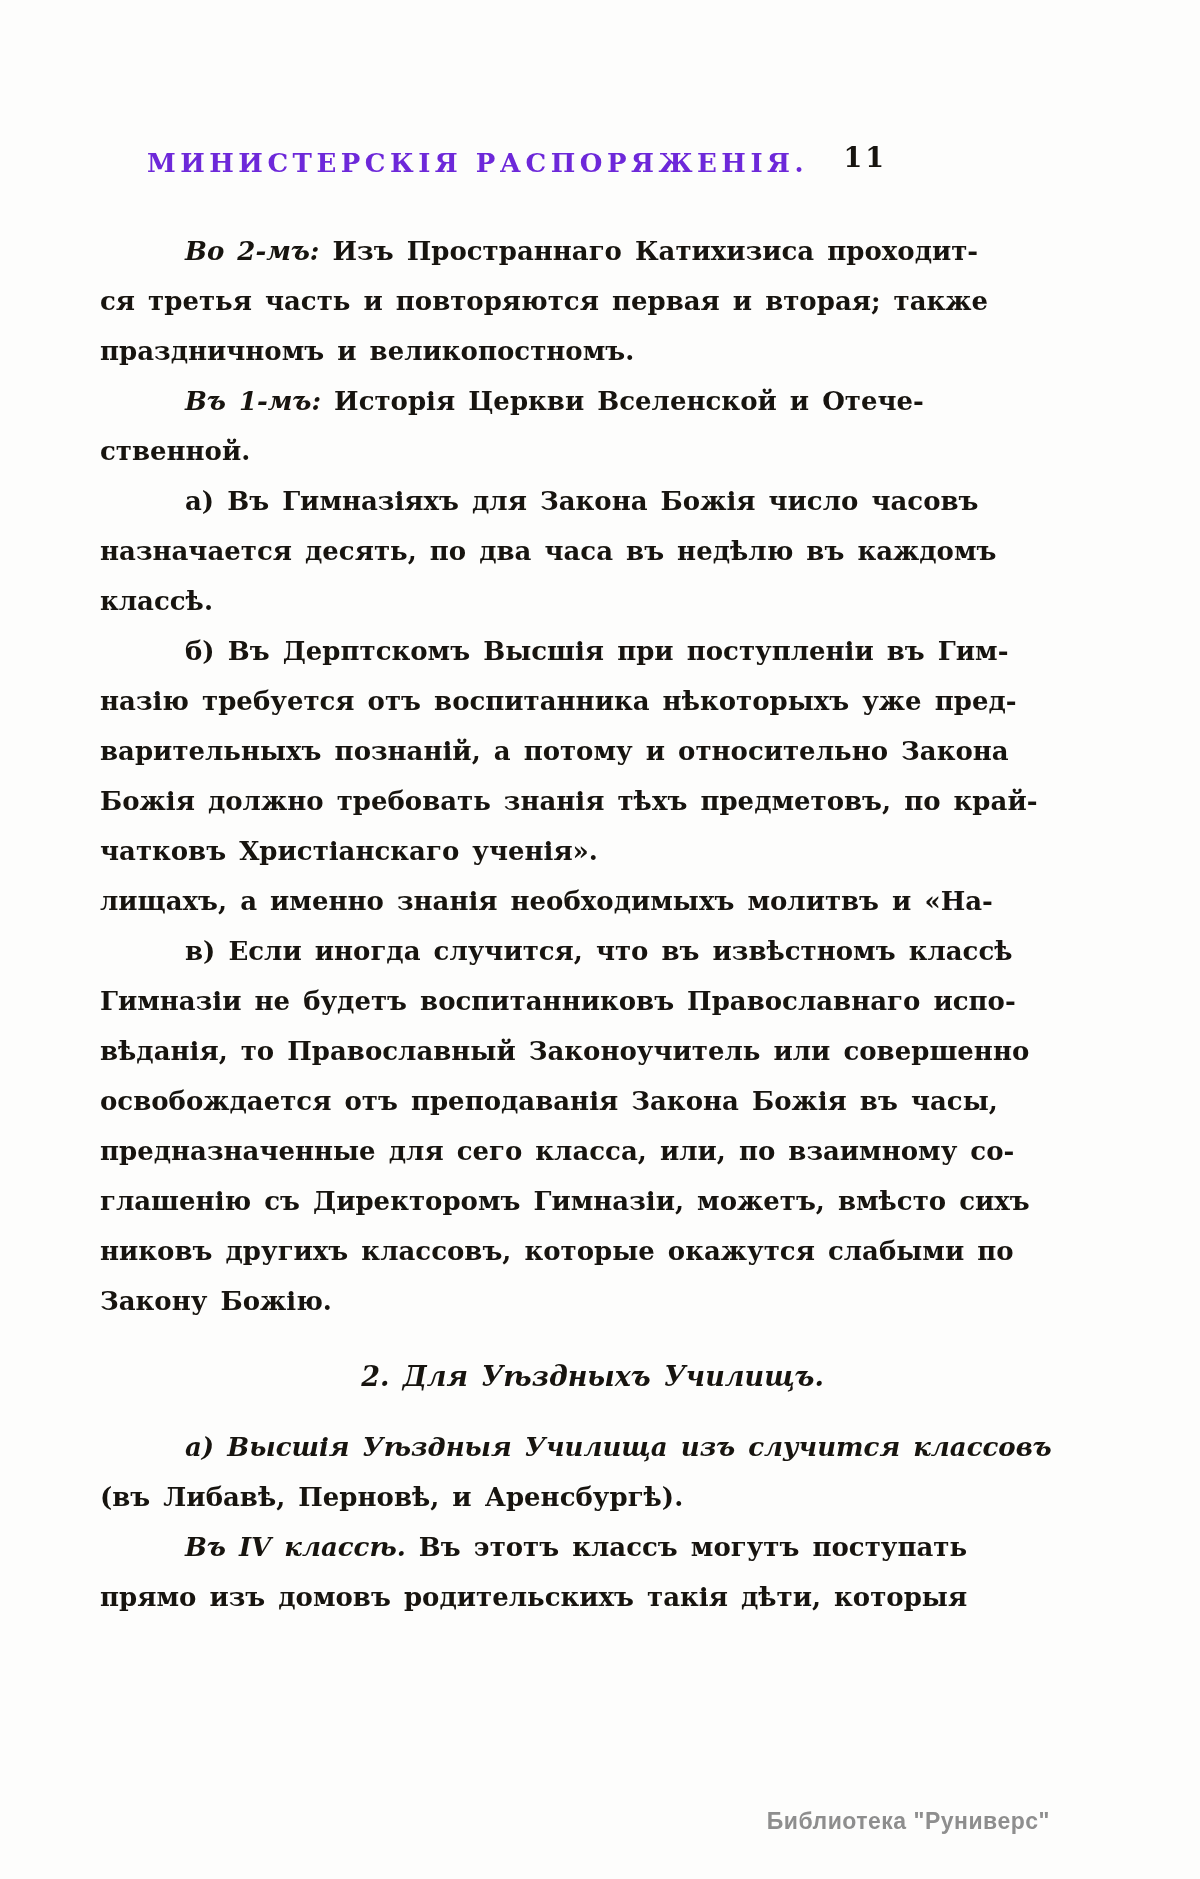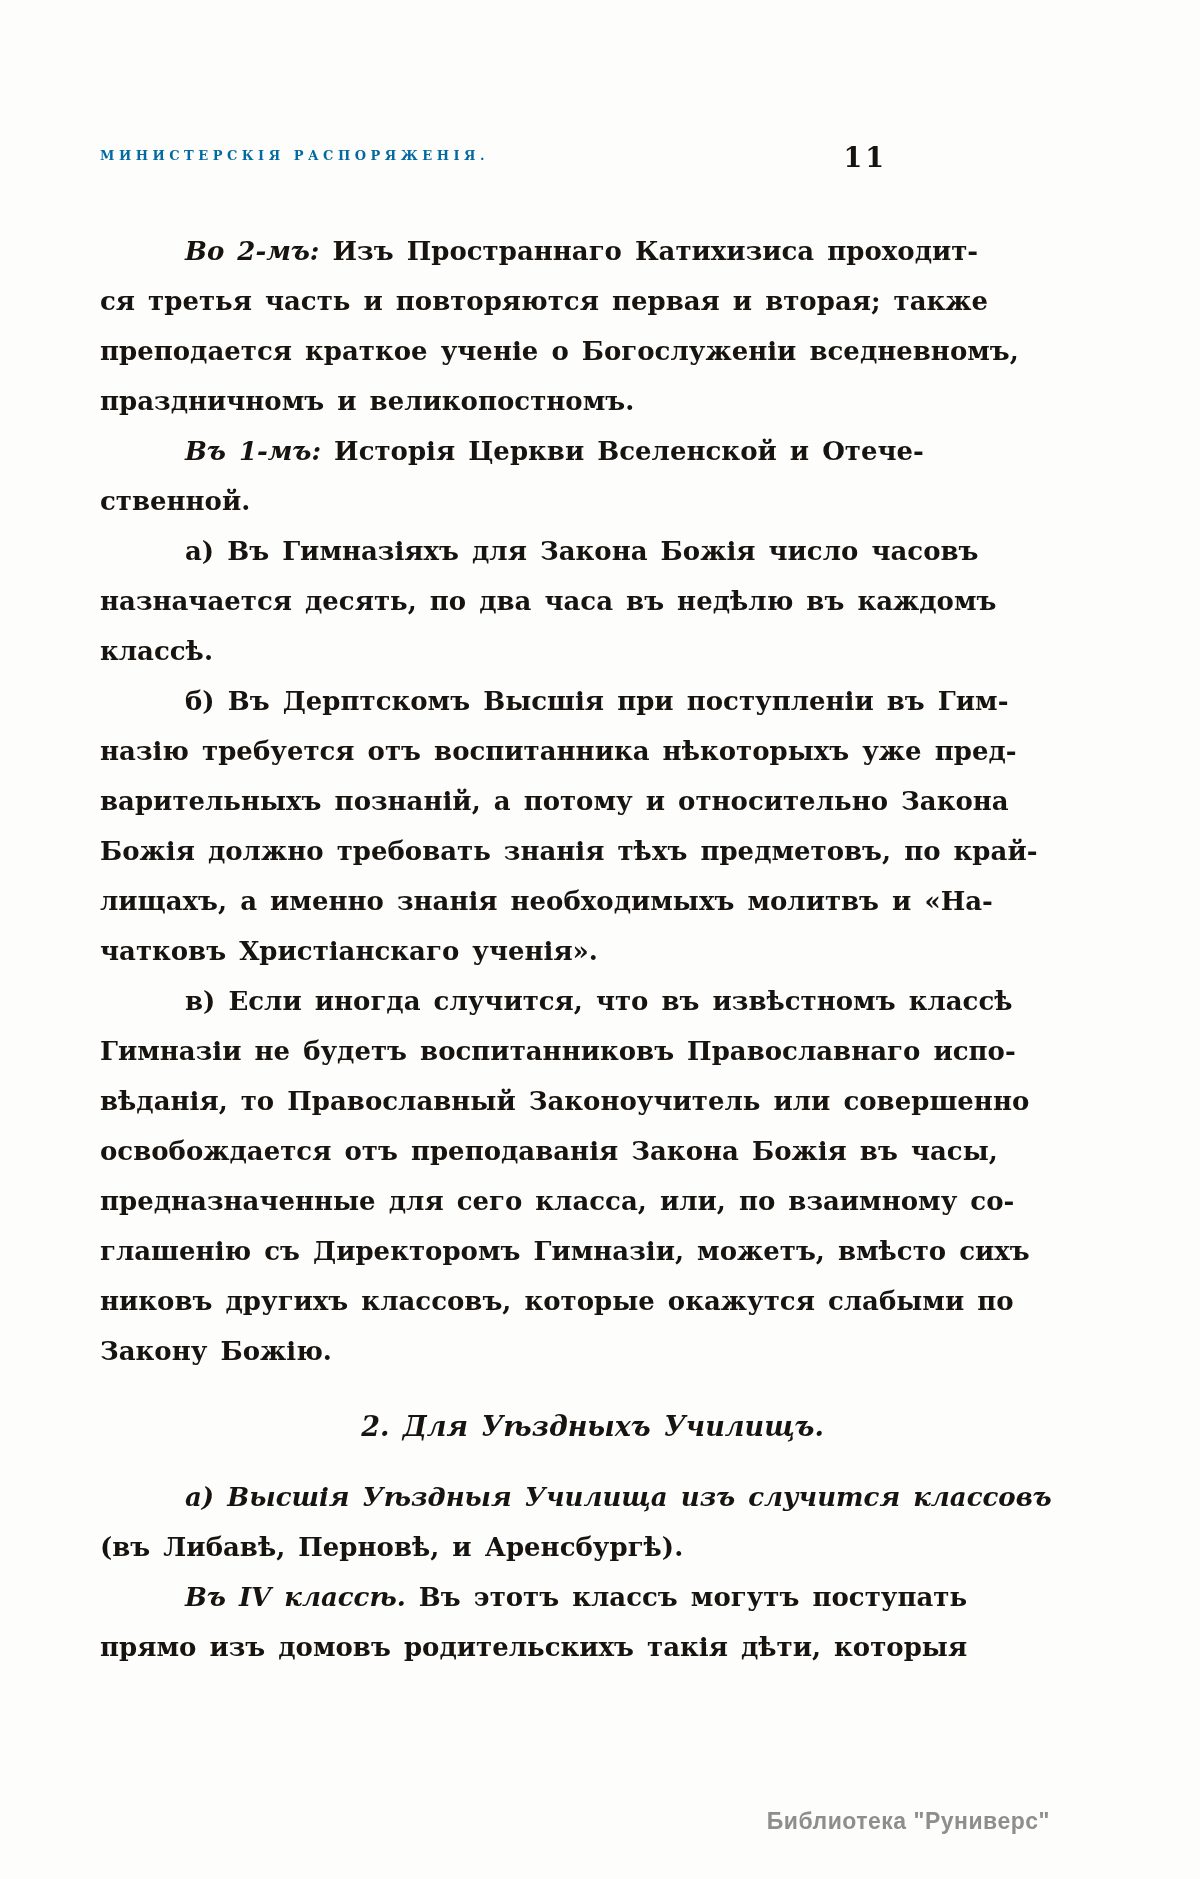--- a/index.html
+++ b/index.html
@@ -20,24 +20,25 @@
     position: absolute;
     left: 100px;
     top: 148px;
     width: 795px;
   }
   .running-head-row {
     position: relative;
     height: 34px;
   }
   .running-head {
-    font-size: 13px;
+    text-align: center;
+    font-size: 26px;
     font-weight: bold;
     letter-spacing: 4.5px;
-    color: #0369a1;
+    color: #6d28d9;
     padding-right: 40px;
   }
   .page-num {
     position: absolute;
     right: 8px;
     top: -6px;
     font-size: 27px;
     font-weight: bold;
     letter-spacing: 3px;
   }
@@ -86,33 +87,32 @@
 
 <div class="page">
   <div class="column">
     <div class="running-head-row">
       <div class="running-head">МИНИСТЕРСКІЯ РАСПОРЯЖЕНІЯ.</div>
       <div class="page-num">11</div>
     </div>
     <div class="body-text">
         <div class="line indent"><span class="it">Во 2-мъ:</span><span> Изъ Пространнаго Катихизиса проходит-</span></div>
         <div class="line"><span>ся третья часть и повторяются первая и вторая; также</span></div>
-        <div class="line"><span>преподается краткое ученіе о Богослуженіи вседневномъ,</span></div>
         <div class="line last"><span>праздничномъ и великопостномъ.</span></div>
         <div class="line indent"><span class="it">Въ 1-мъ:</span><span> Исторія Церкви Вселенской и Отече-</span></div>
         <div class="line last"><span>ственной.</span></div>
         <div class="line indent"><span>а) Въ Гимназіяхъ для Закона Божія число часовъ</span></div>
         <div class="line"><span>назначается десять, по два часа въ недѣлю въ каждомъ</span></div>
         <div class="line last"><span>классѣ.</span></div>
         <div class="line indent"><span>б) Въ Дерптскомъ Высшія при поступленіи въ Гим-</span></div>
         <div class="line"><span>назію требуется отъ воспитанника нѣкоторыхъ уже пред-</span></div>
         <div class="line"><span>варительныхъ познаній, а потому и относительно Закона</span></div>
         <div class="line"><span>Божія должно требовать знанія тѣхъ предметовъ, по край-</span></div>
+        <div class="line last"><span>чатковъ Христіанскаго ученія».</span></div>
         <div class="line"><span>лищахъ, а именно знанія необходимыхъ молитвъ и «На-</span></div>
-        <div class="line last"><span>чатковъ Христіанскаго ученія».</span></div>
         <div class="line indent"><span>в) Если иногда случится, что въ извѣстномъ классѣ</span></div>
         <div class="line"><span>Гимназіи не будетъ воспитанниковъ Православнаго испо-</span></div>
         <div class="line"><span>вѣданія, то Православный Законоучитель или совершенно</span></div>
         <div class="line"><span>освобождается отъ преподаванія Закона Божія въ часы,</span></div>
         <div class="line"><span>предназначенные для сего класса, или, по взаимному со-</span></div>
         <div class="line"><span>глашенію съ Директоромъ Гимназіи, можетъ, вмѣсто сихъ</span></div>
         <div class="line"><span>никовъ другихъ классовъ, которые окажутся слабыми по</span></div>
         <div class="line last"><span>Закону Божію.</span></div>
         <div class="line heading"><span class="it">2. </span><span class="it">Для Уѣздныхъ Училищъ.</span></div>
         <div class="line indent"><span class="it">а) Высшія Уѣздныя Училища изъ случится классовъ</span></div>

